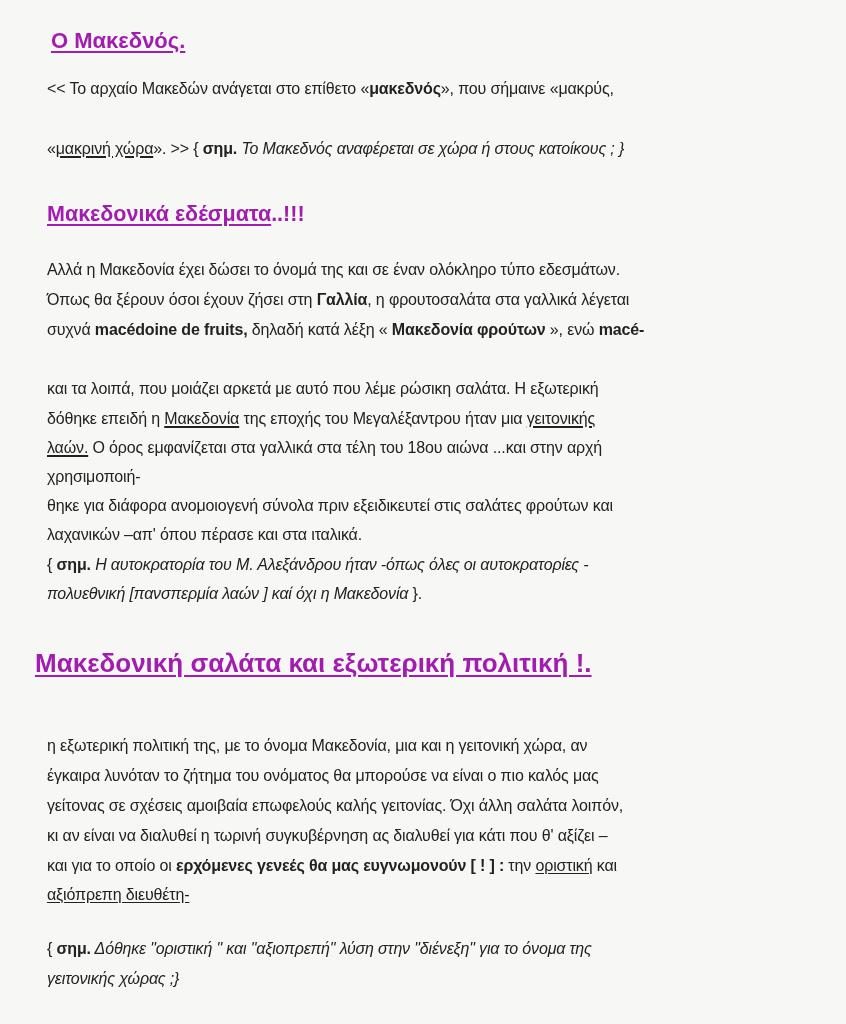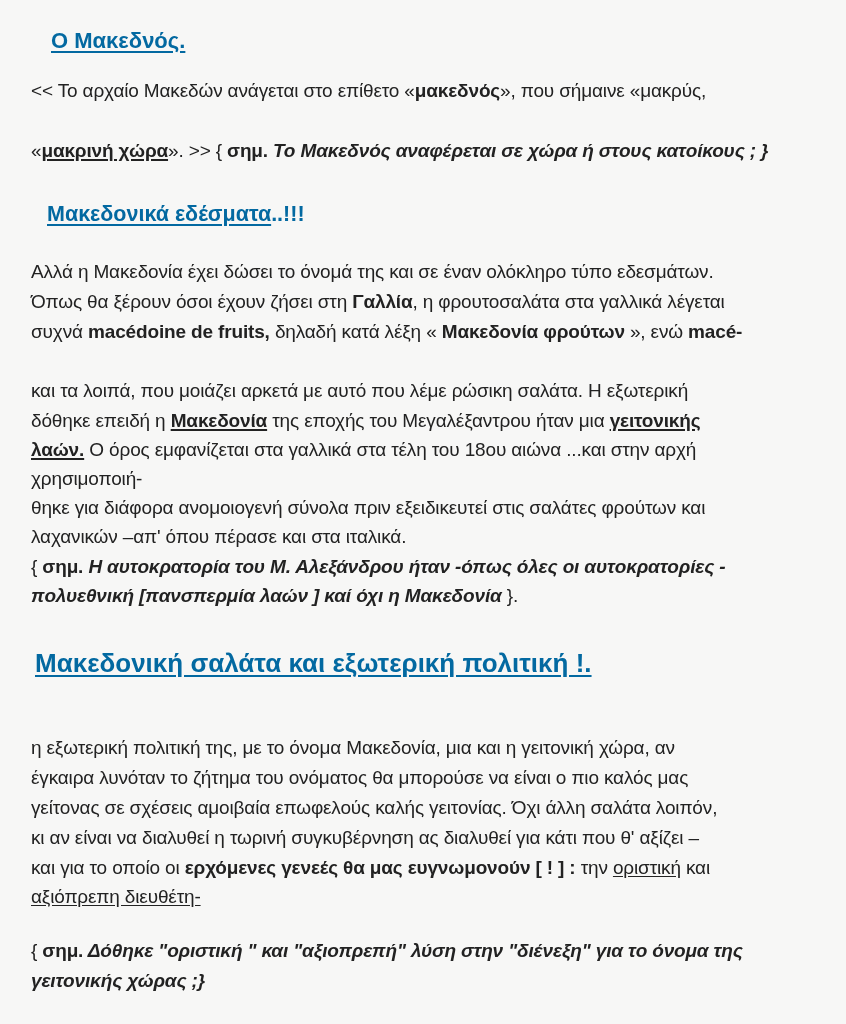--- a/index.html
+++ b/index.html
@@ -4,30 +4,30 @@
 <style>
   html, body { margin: 0; padding: 0; }
   body {
     width: 846px; height: 1024px; overflow: hidden;
     background: #f7f7f6;
     color: #1f1f1f;
     font-family: "Liberation Sans", "DejaVu Sans", sans-serif;
     position: relative;
   }
   .page { position: absolute; left: 0; top: 0; width: 846px; height: 1024px; }
-  .h { position: absolute; font-weight: bold; text-decoration: underline; text-decoration-thickness: 2px; text-underline-offset: 3px; color: #0369a1; white-space: nowrap; }
+  .h { position: absolute; font-weight: bold; text-decoration: underline; text-decoration-thickness: 2px; text-underline-offset: 3px; color: #a21caf; white-space: nowrap; }
   .h1 { left: 51px; top: 28px; font-size: 22px; }
   .h2 { left: 47px; top: 202px; font-size: 21.5px; }
   .h3 { left: 35px; top: 648px; font-size: 26px; }
   .h .tail { text-decoration: none; display: inline-block; }
-  .line { position: absolute; left: 31px; font-size: 19px; white-space: nowrap; letter-spacing: -0.15px; color: #222; }
+  .line { position: absolute; left: 47px; font-size: 16px; white-space: nowrap; letter-spacing: -0.15px; color: #222; }
   b { font-weight: bold; }
-  i { font-style: italic; font-weight: bold; }
+  i { font-style: italic; }
   u { text-underline-offset: 2px; }
-  .bu { font-weight: bold; text-decoration: underline; text-decoration-thickness: 2px; text-underline-offset: 2px; }
+  .bu { font-weight: normal; text-decoration: underline; text-decoration-thickness: 2px; text-underline-offset: 2px; }
 </style>
 </head>
 <body>
 
 <div class="page">
 
   <div class="h h1">Ο Μακεδνός.</div>
   <div class="line" style="top:80px"><span>&lt;&lt;  Το αρχαίο Μακεδών ανάγεται στο επίθετο «</span><b>μακεδνός</b><span>», που σήμαινε «μακρύς,</span></div>
   <div class="line" style="top:140px"><span>«</span><span class="bu">μακρινή χώρα</span><span>». &gt;&gt; { </span><b>σημ.</b><i> Το Μακεδνός αναφέρεται σε χώρα ή στους κατοίκους ; }</i></div>
 

